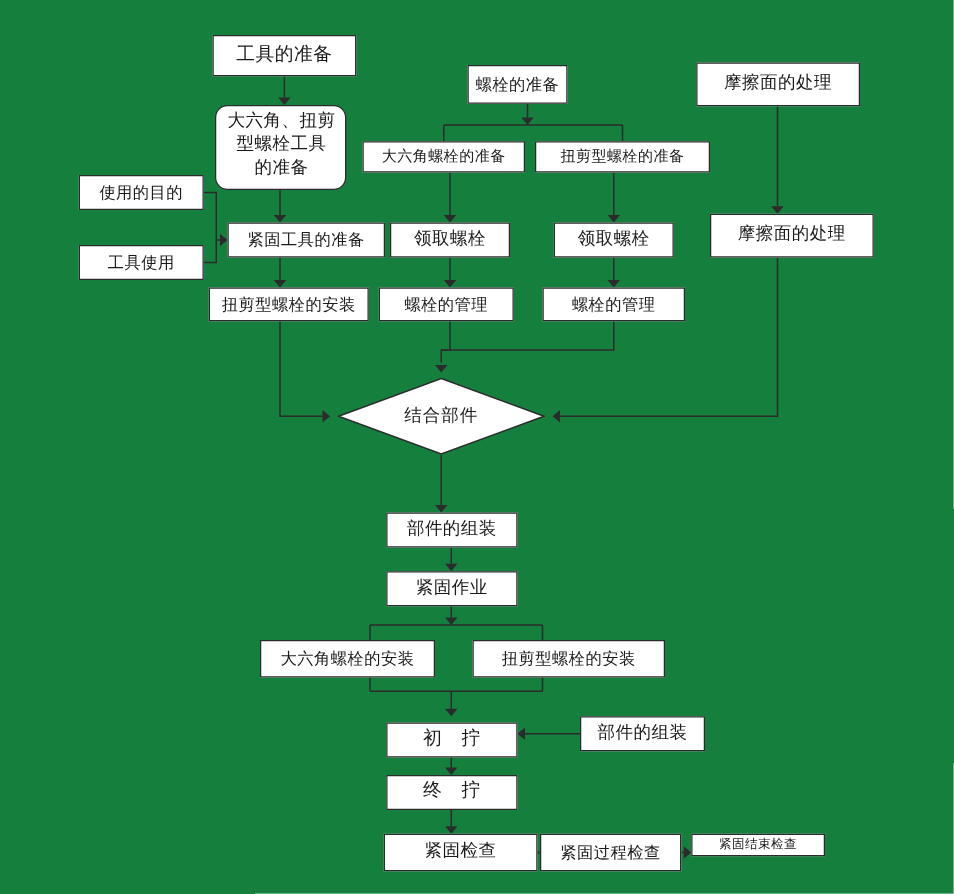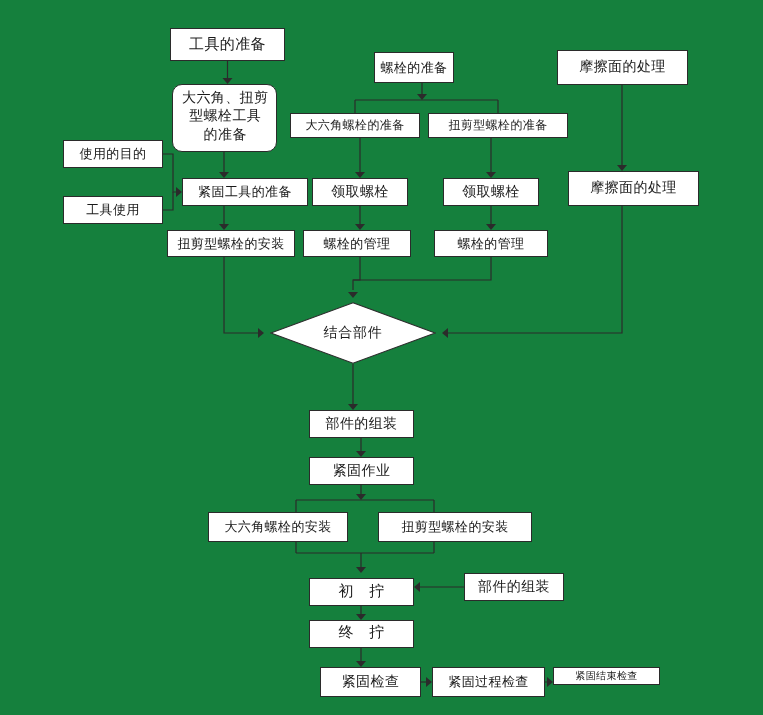--- a/index.html
+++ b/index.html
@@ -213,16 +213,16 @@
       </svg>
       <div class="diamond-label" style="font-size: 14px;">结合部件</div>
     </div>
     <div class="node" style="left: 309px; top: 410px; width: 105px; height: 28px; font-size: 14px;">部件的组装</div>
     <div class="node" style="left: 309px; top: 457px; width: 105px; height: 28px; font-size: 14px;">紧固作业</div>
     <div class="node" style="left: 208px; top: 512px; width: 140px; height: 30px; font-size: 13px;">大六角螺栓的安装</div>
     <div class="node" style="left: 378px; top: 512px; width: 154px; height: 30px; font-size: 13px;">扭剪型螺栓的安装</div>
     <div class="node" style="left: 309px; top: 578px; width: 105px; height: 28px; font-size: 15px;">初　拧</div>
     <div class="node" style="left: 464px; top: 573px; width: 100px; height: 28px; font-size: 14px;">部件的组装</div>
     <div class="node" style="left: 309px; top: 620px; width: 105px; height: 28px; font-size: 15px; font-family: Liberation Mono, monospace;">终　拧</div>
-    <div class="node" style="left: 320px; top: 667px; width: 101px; height: 30px; font-size: 14px; text-align: right;">紧固检查</div>
+    <div class="node" style="left: 307px; top: 667px; width: 123px; height: 30px; font-size: 14px; text-align: right;">紧固检查</div>
     <div class="node" style="left: 432px; top: 667px; width: 113px; height: 30px; font-size: 13px;">紧固过程检查</div>
     <div class="node" style="left: 553px; top: 667px; width: 107px; height: 18px; font-size: 10px;">紧固结束检查</div>
   </div>
 
 </body></html>

